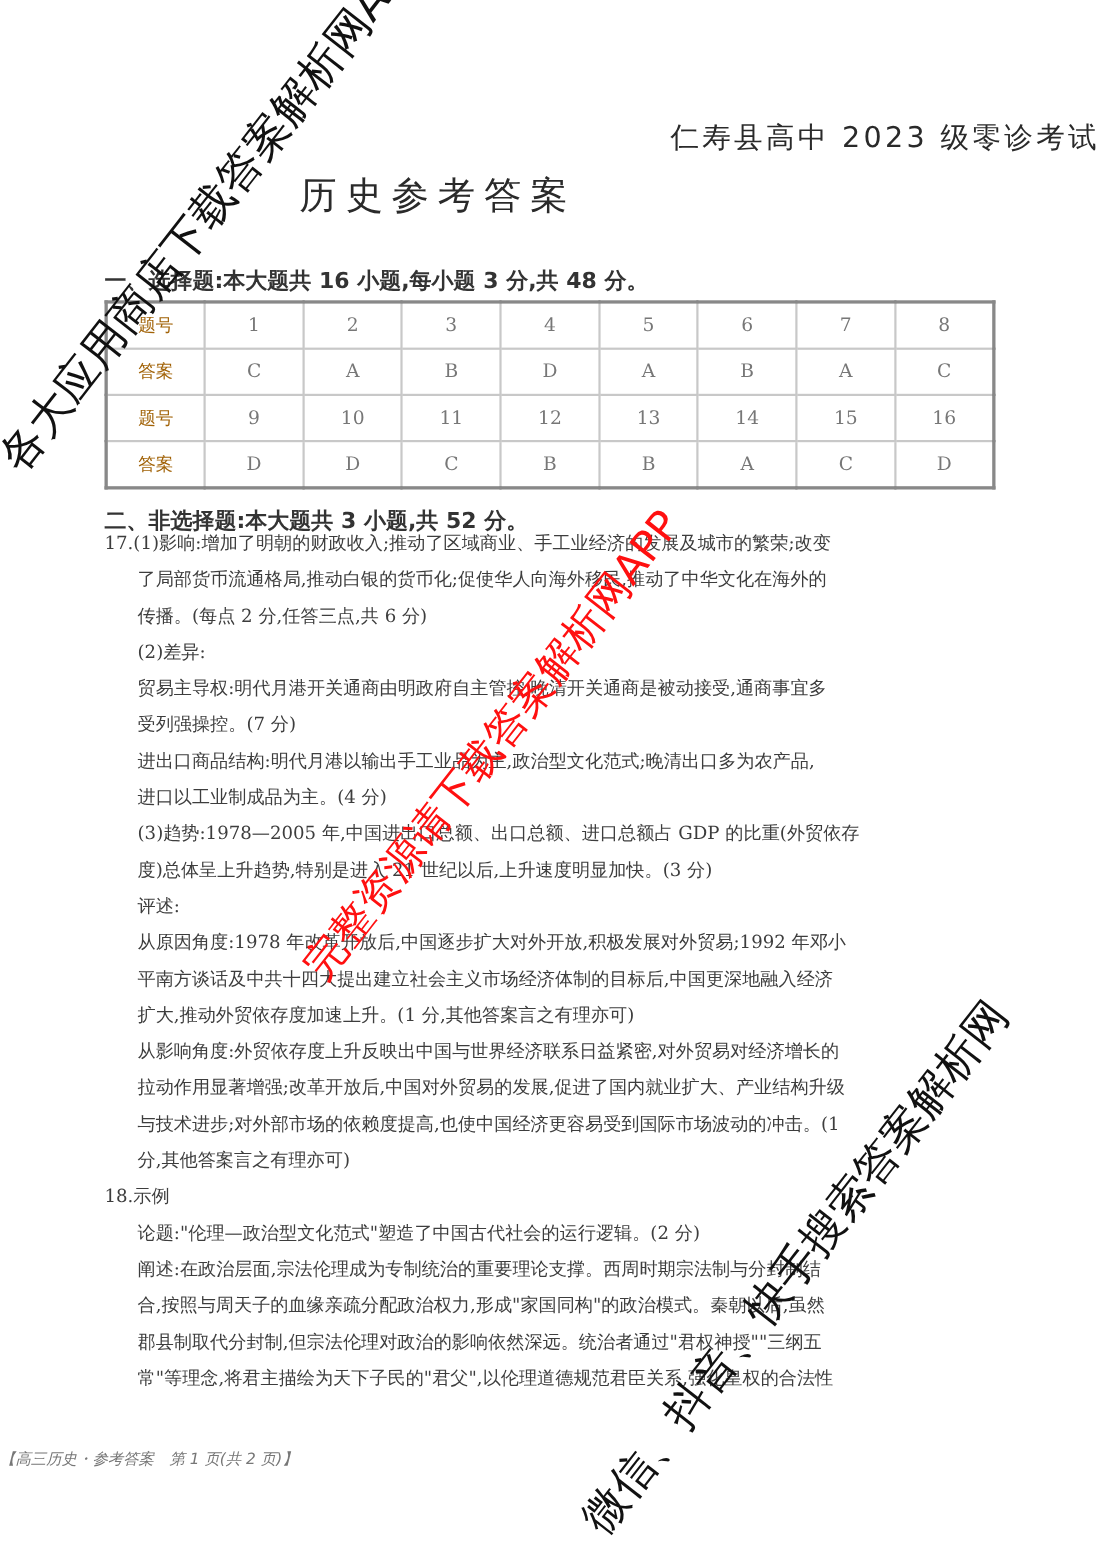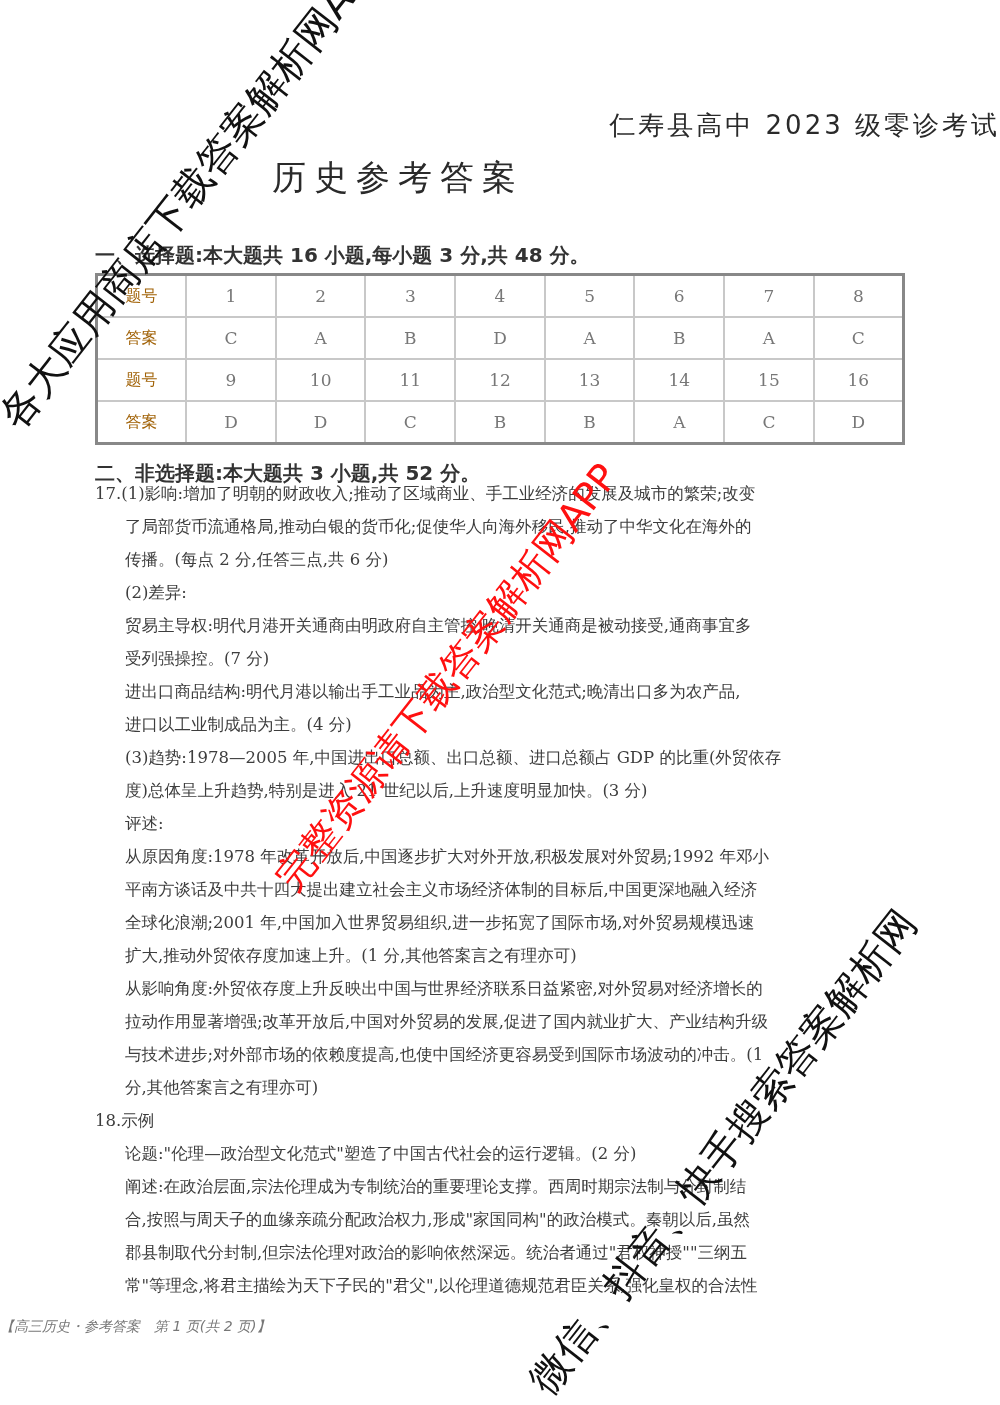--- a/index.html
+++ b/index.html
@@ -112,21 +112,20 @@
   <span class="line ind">(2)差异:</span>
   <span class="line ind">贸易主导权:明代月港开关通商由明政府自主管控,晚清开关通商是被动接受,通商事宜多</span>
   <span class="line ind">受列强操控。(7 分)</span>
   <span class="line ind">进出口商品结构:明代月港以输出手工业品为主,政治型文化范式;晚清出口多为农产品,</span>
   <span class="line ind">进口以工业制成品为主。(4 分)</span>
   <span class="line ind">(3)趋势:1978—2005 年,中国进出口总额、出口总额、进口总额占 GDP 的比重(外贸依存</span>
   <span class="line ind">度)总体呈上升趋势,特别是进入 21 世纪以后,上升速度明显加快。(3 分)</span>
   <span class="line ind">评述:</span>
   <span class="line ind">从原因角度:1978 年改革开放后,中国逐步扩大对外开放,积极发展对外贸易;1992 年邓小</span>
   <span class="line ind">平南方谈话及中共十四大提出建立社会主义市场经济体制的目标后,中国更深地融入经济</span>
-  <span class="line ind">全球化浪潮;2001 年,中国加入世界贸易组织,进一步拓宽了国际市场,对外贸易规模迅速</span>
   <span class="line ind">扩大,推动外贸依存度加速上升。(1 分,其他答案言之有理亦可)</span>
   <span class="line ind">从影响角度:外贸依存度上升反映出中国与世界经济联系日益紧密,对外贸易对经济增长的</span>
   <span class="line ind">拉动作用显著增强;改革开放后,中国对外贸易的发展,促进了国内就业扩大、产业结构升级</span>
   <span class="line ind">与技术进步;对外部市场的依赖度提高,也使中国经济更容易受到国际市场波动的冲击。(1</span>
   <span class="line ind">分,其他答案言之有理亦可)</span>
   <span class="line">18.示例</span>
   <span class="line ind">论题:"伦理—政治型文化范式"塑造了中国古代社会的运行逻辑。(2 分)</span>
   <span class="line ind">阐述:在政治层面,宗法伦理成为专制统治的重要理论支撑。西周时期宗法制与分封制结</span>
   <span class="line ind">合,按照与周天子的血缘亲疏分配政治权力,形成"家国同构"的政治模式。秦朝以后,虽然</span>
   <span class="line ind">郡县制取代分封制,但宗法伦理对政治的影响依然深远。统治者通过"君权神授""三纲五</span>

